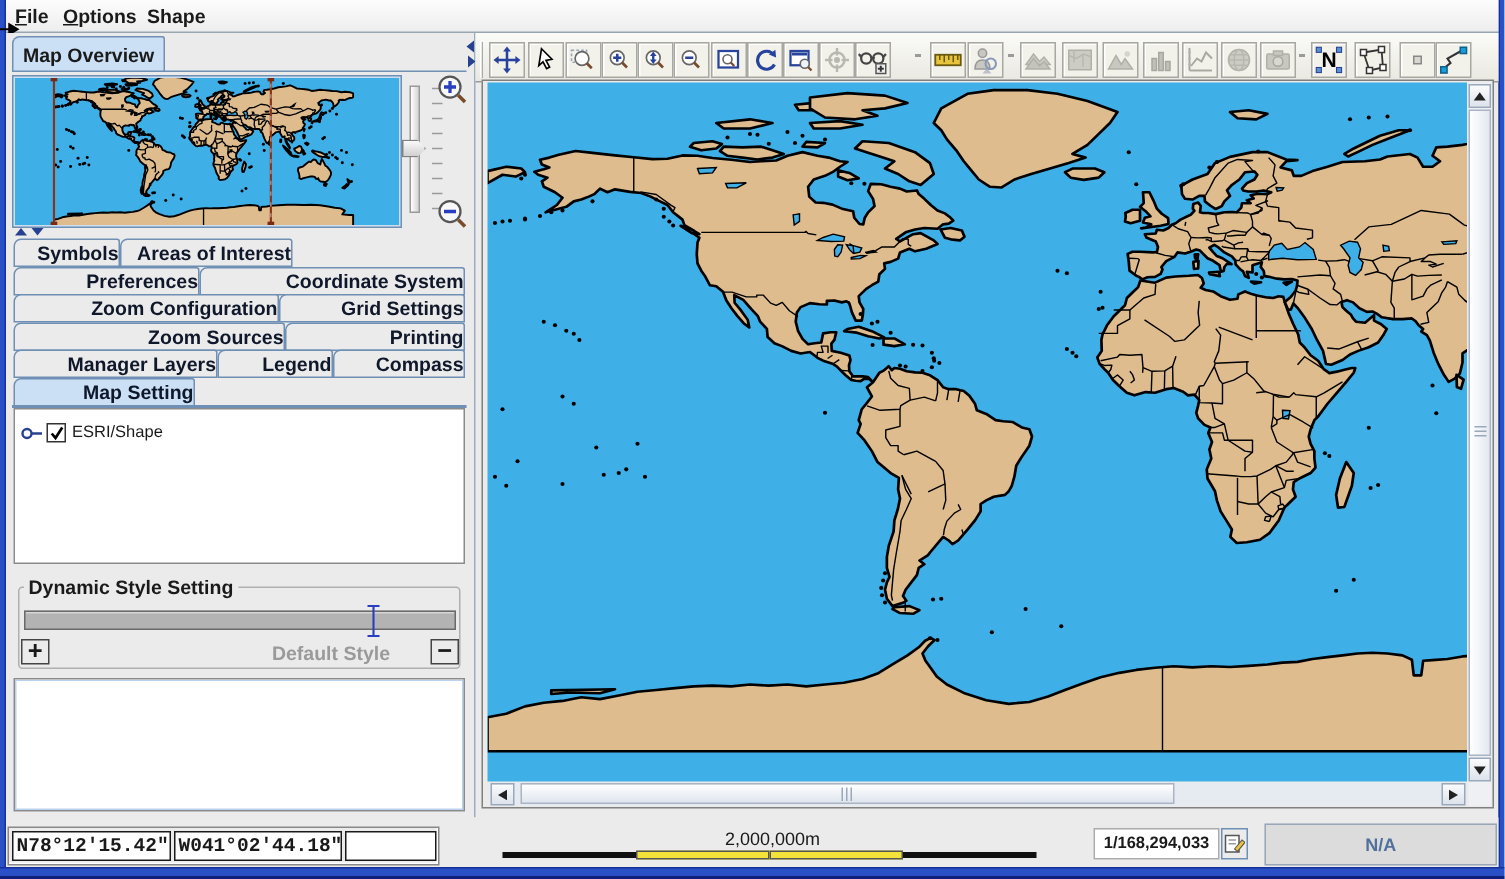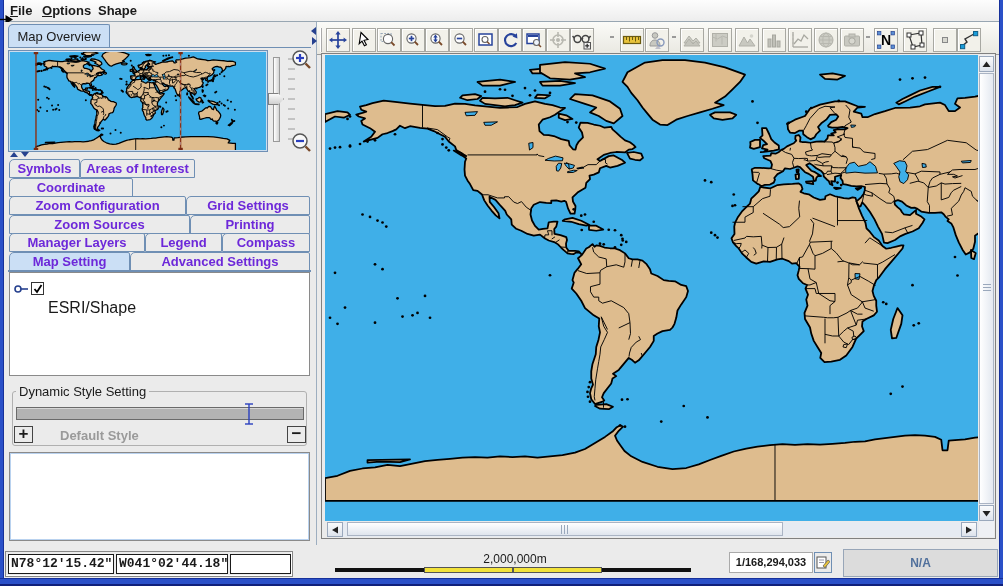--- a/index.html
+++ b/index.html
@@ -1,19 +1,19 @@
 <!DOCTYPE html>
 <html><head><meta charset="utf-8"><style>
 * { margin:0; padding:0; box-sizing:border-box; }
 html,body { width:1003px; height:586px; overflow:hidden; }
 #root { position:relative; width:1003px; height:586px; background:#ebebeb;
   font-family:"Liberation Sans",sans-serif; color:#1a1a1a;padding-left:43px; -webkit-font-smoothing:antialiased; }
 .abs { position:absolute; }
 .tab { position:absolute; height:19px; background:#ebebeb; border:1px solid #6f8fb4;
-  font-size:13px; font-weight:bold; color:#6d28d9; text-align:center; line-height:17px;
+  font-size:13px; font-weight:bold; color:#0f172a; text-align:right; line-height:17px;
   border-top-left-radius:5px; border-top-right-radius:2px; white-space:nowrap; overflow:hidden; }
 .tab.sel { background:#cbdff5; }
 .tbtn { position:absolute; top:28px; width:24px; height:24px; background:#f2f1ea;
   border:1px solid #a8a8a2; box-shadow:inset 1px 1px 0 #fff; }
 .tbtn svg { margin:1px; }
 .sfield { position:absolute; top:554px; height:20px; background:#fff; border:1px solid #1a1a1a;
   font-family:"Liberation Mono",monospace; font-size:13px; font-weight:bold; line-height:18px;
   letter-spacing:0px; padding-left:2px; white-space:nowrap; overflow:hidden; }
 </style></head><body>
 <div id="root">
@@ -26,21 +26,21 @@
 <div class="abs" style="left:4px;top:0;width:995px;height:22px;background:linear-gradient(#fdfdfd,#ededed);border-bottom:1px solid #98a6b2"></div>
 <div class="abs" style="left:10px;top:3px;font-size:13px;font-weight:bold"><u>F</u>ile</div>
 <div class="abs" style="left:42px;top:3px;font-size:13px;font-weight:bold"><u>O</u>ptions</div>
 <div class="abs" style="left:98px;top:3px;font-size:13px;font-weight:bold">Shape</div>
 <svg class="abs" style="left:0;top:15px" width="14" height="11" viewBox="0 0 14 11">
       <line x1="0" y1="4.5" x2="8" y2="4.5" stroke="#000" stroke-width="1.4"></line>
       <path d="M5.5 0l7.5 4.5-7.5 4.5z" fill="#000"></path>
     </svg>
 
 <div class="abs" style="left:4px;top:22px;width:313px;height:523px;background:#ebebeb;border-right:1px solid #9daec0"></div>
-<div class="abs" style="left:8px;top:24px;width:102px;height:24px;background:#cbdff5;border:1px solid #6f8fb4;border-bottom:none;border-top-left-radius:5px;border-top-right-radius:2px;font-size:13px;font-weight:normal;text-align:center;line-height:23px">Map Overview</div>
+<div class="abs" style="left:8px;top:24px;width:102px;height:24px;background:#cbdff5;border:1px solid #6f8fb4;border-bottom:none;border-top-left-radius:5px;border-top-right-radius:2px;font-size:13px;font-weight:bold;text-align:center;line-height:23px">Map Overview</div>
 <div class="abs" style="left:8px;top:47px;width:303px;height:1px;background:#6f8fb4"></div>
 <svg class="abs" style="left:310px;top:26px" width="8" height="20">
       <path d="M6 1L1 5l5 4z" fill="#26418f"></path>
       <path d="M2 11l5 4-5 4z" fill="#26418f"></path>
     </svg>
 
 <div class="abs" style="left:8px;top:50px;width:260px;height:102px;border:1px solid #6f8fb4;background:#cde"></div>
 <div class="abs" style="left:10px;top:52px;width:256px;height:98px;background:#3fafe8;overflow:hidden">
       <svg width="256" height="98" viewBox="-226.9 -86.6 462.1 176.9" preserveAspectRatio="none" style="display:block">
         <g fill="#debc8e" stroke="#000" stroke-width="2.3" stroke-linejoin="round">
@@ -410,56 +410,56 @@
       <line x1="7" y1="9" x2="15" y2="9" stroke="#2a3fbf" stroke-width="2.2"></line>
     </svg>
 
 <svg class="abs" style="left:9px;top:151px" width="22" height="8">
       <path d="M1 6l4-5 4 5z" fill="#26418f"></path>
       <path d="M12 1l4 5 4-5z" fill="#26418f"></path>
     </svg>
 
 <div class="tab" style="left:9px;top:159px;width:71px">Symbols</div>
     <div class="tab" style="left:80px;top:159px;width:115px">Areas of Interest</div>
-    <div class="tab" style="left:9px;top:177.5px;width:124px">Coordinate</div>
+    <div class="tab" style="left:9px;top:177.5px;width:124px">Preferences</div>
+    <div class="tab" style="left:133px;top:177.5px;width:177px">Coordinate System</div>
     <div class="tab" style="left:186px;top:196px;width:124px">Grid Settings</div>
     <div class="tab" style="left:9px;top:196px;width:177px">Zoom Configuration</div>
     <div class="tab" style="left:9px;top:214.5px;width:181px">Zoom Sources</div>
     <div class="tab" style="left:190px;top:214.5px;width:120px">Printing</div>
     <div class="tab" style="left:9px;top:233px;width:136px">Manager Layers</div>
     <div class="tab" style="left:145px;top:233px;width:77px">Legend</div>
     <div class="tab" style="left:222px;top:233px;width:88px">Compass</div>
     <div class="tab sel" style="left:9px;top:251.5px;width:121px">Map Setting</div>
-    <div class="tab" style="left:130px;top:251.5px;width:180px">Advanced Settings</div>
 <div class="abs" style="left:8px;top:270px;width:303px;height:2px;background:#6f8fb4"></div>
 
 <div class="abs" style="left:9px;top:272px;width:301px;height:104px;background:#fff;border:1px solid #8a8a8a"></div>
 <svg class="abs" style="left:13px;top:283px" width="18" height="12">
       <circle cx="5" cy="6" r="3" fill="none" stroke="#26418f" stroke-width="1.6"></circle>
       <line x1="8" y1="6" x2="15" y2="6" stroke="#26418f" stroke-width="1.6"></line>
     </svg>
 <div class="abs" style="left:31px;top:282px;width:13px;height:13px;background:#fff;border:1.5px solid #333"></div>
 <svg class="abs" style="left:33px;top:284px" width="10" height="10">
       <path d="M1.5 5l2.5 3L8.5 1" fill="none" stroke="#000" stroke-width="1.8"></path>
     </svg>
-<div class="abs" style="left:48px;top:299px;font-size:16px">ESRI/Shape</div>
+<div class="abs" style="left:48px;top:282px;font-size:11px">ESRI/Shape</div>
 
 <div class="abs" style="left:12px;top:391px;width:295px;height:55px;border:1px solid #b0b0b0;border-radius:3px"></div>
-<div class="abs" style="left:16px;top:384px;font-size:13px;font-weight:normal;background:#ebebeb;padding:0 3px">Dynamic Style Setting</div>
+<div class="abs" style="left:16px;top:384px;font-size:13px;font-weight:bold;background:#ebebeb;padding:0 3px">Dynamic Style Setting</div>
 <div class="abs" style="left:16px;top:407px;width:288px;height:13px;background:#b3b3b3;border:1px solid #6a6a6a;box-shadow:inset 0 1px 0 #d6d6d6"></div>
 <svg class="abs" style="left:243px;top:402px" width="12" height="24">
       <g stroke="#2a3fbf" stroke-width="1.4">
         <line x1="6" y1="2" x2="6" y2="22"></line>
         <line x1="2" y1="2" x2="10" y2="2"></line>
         <line x1="2" y1="22" x2="10" y2="22"></line>
       </g>
     </svg>
 <div class="abs" style="left:14px;top:426px;width:19px;height:17px;background:#ebebeb;border:1px solid #444;font-size:17px;font-weight:bold;text-align:center;line-height:14px">+</div>
 <div class="abs" style="left:287px;top:426px;width:19px;height:17px;background:#ebebeb;border:1px solid #444;font-size:17px;font-weight:bold;text-align:center;line-height:13px">−</div>
-<div class="abs" style="left:60px;top:428px;width:200px;text-align:left;font-size:13px;font-weight:bold;color:#9a9a9a">Default Style</div>
+<div class="abs" style="left:60px;top:428px;width:200px;text-align:right;font-size:13px;font-weight:bold;color:#9a9a9a">Default Style</div>
 
 <div class="abs" style="left:9px;top:452px;width:301px;height:89px;background:#fff;border:1px solid #8a8a8a;box-shadow:inset 0 0 0 1px #b9d2ef"></div>
 
 <div class="abs" style="left:317px;top:22px;width:682px;height:33px;background:linear-gradient(#fbfbf8,#e9e8e1);border-bottom:1px solid #9a9a9a"></div>
 <div class="abs" style="left:320px;top:28px;width:2px;height:24px;border-left:1px solid #fff;border-right:1px solid #aaa"></div>
 <div class="tbtn" style="left:326px"><svg width="20" height="20" viewBox="0 0 20 20">
         <g stroke="#27439b" stroke-width="1.7" fill="none">
           <line x1="10" y1="4" x2="10" y2="16"></line>
           <line x1="4" y1="10" x2="16" y2="10"></line>
         </g>

